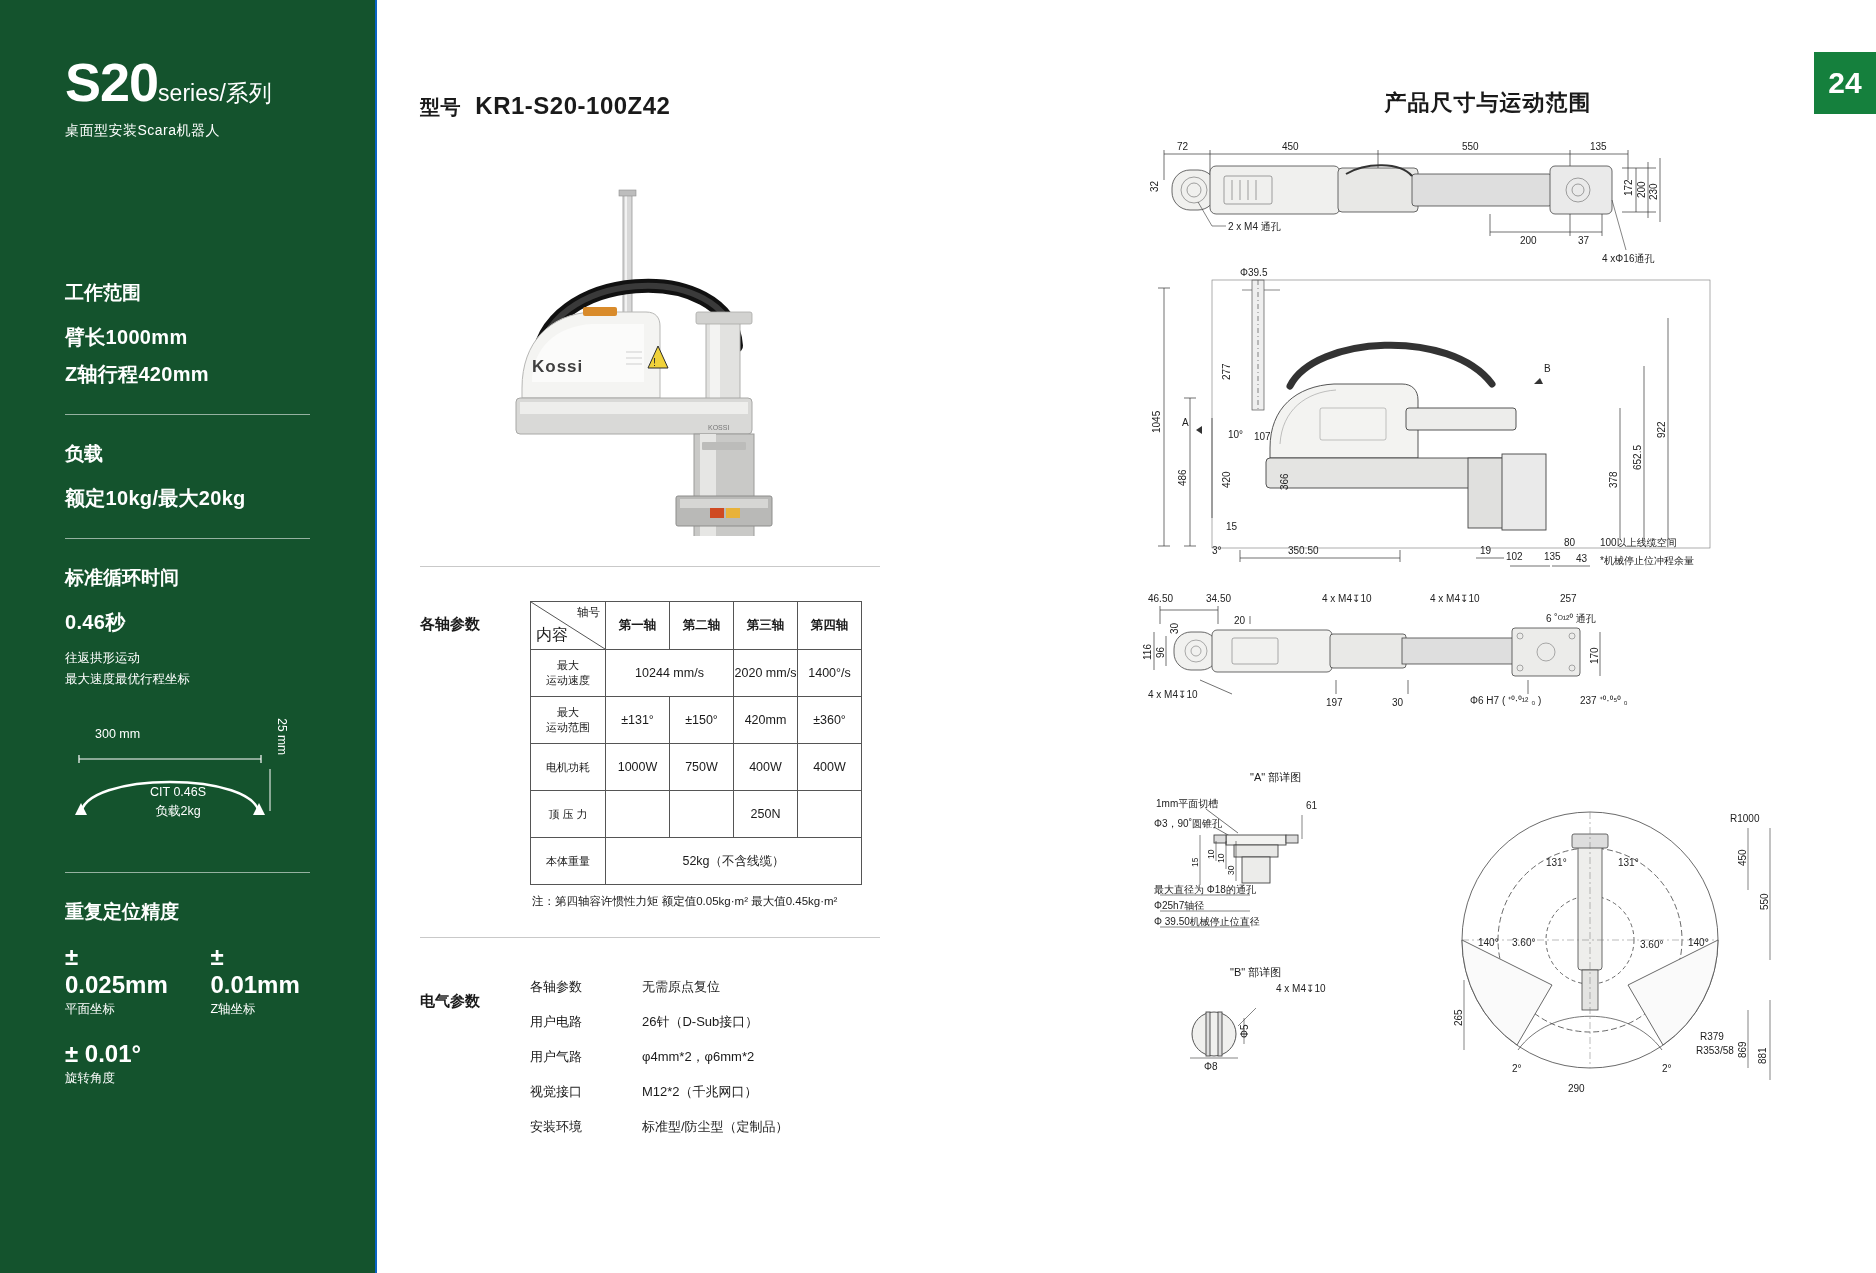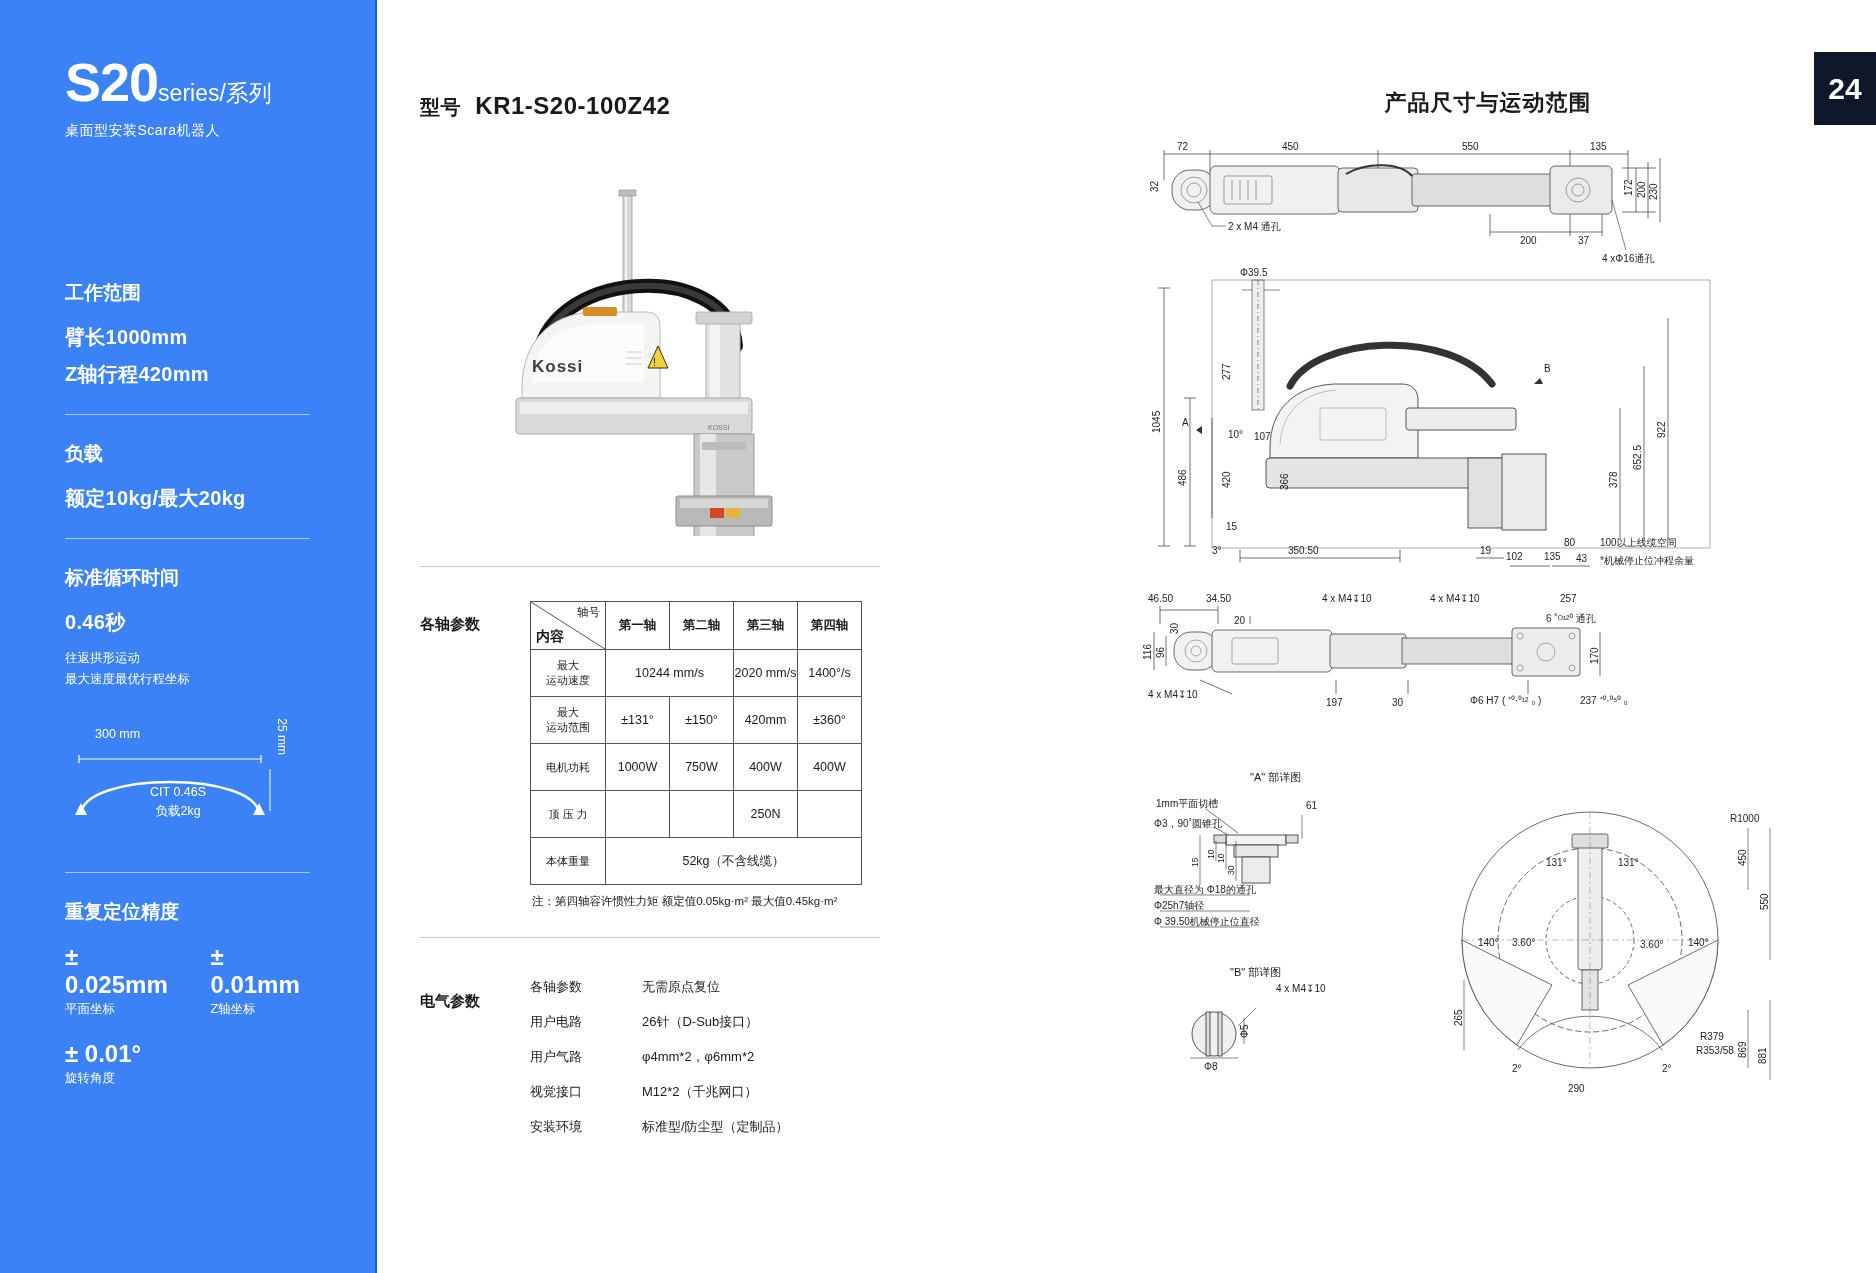--- a/index.html
+++ b/index.html
@@ -9,21 +9,21 @@
     background:#ffffff;
     font-family:"Liberation Sans", sans-serif;
     color:#1a1a1a;
     position:relative;
     overflow:hidden;
   }
 
   
   .left-panel {
     position:absolute; left:0; top:0; width:375px; height:1273px;
-    background:#3b82f6; color:#fff;
+    background:#14532d; color:#fff;
   }
   .left-panel .inner { padding:55px 60px 0 65px; }
   .series-title { font-size:54px; font-weight:bold; letter-spacing:-1px; line-height:1; }
   .series-title .sub { font-size:23px; font-weight:normal; letter-spacing:0; }
   .series-caption { font-size:14px; margin-top:13px; letter-spacing:0.5px; }
 
   .spec-block { margin-top:0; }
   .spec-label { font-size:19px; font-weight:bold; margin-bottom:18px; }
   .spec-value { font-size:20px; font-weight:bold; margin-bottom:10px; letter-spacing:0.3px; }
   .rule { height:1px; background:rgba(255,255,255,0.55); margin:26px 0 26px 0; width:245px; }
@@ -39,22 +39,22 @@
   .acc-big { font-size:24px; font-weight:bold; }
   .acc-small { font-size:12.5px; margin-top:2px; }
   .acc-row { display:flex; gap:28px; }
   .acc-col { }
 
   
   .page-sep { position:absolute; left:375px; top:0; width:2px; height:1273px; background:#0b63c5; }
 
   
   .page-badge {
-    position:absolute; right:0; top:52px; width:62px; height:73px;
-    background:#0f172a; color:#fff; font-size:30px; font-weight:bold;
+    position:absolute; right:0; top:52px; width:62px; height:62px;
+    background:#15803d; color:#fff; font-size:30px; font-weight:bold;
     display:flex; align-items:center; justify-content:center;
   }
 
   
   .center-col { position:absolute; left:420px; top:0; width:500px; height:1273px; }
   .model-title { font-size:24px; font-weight:bold; margin-top:92px; letter-spacing:0.5px; }
   .model-title .model-label { font-size:20px; font-weight:bold; }
 
   .robot-photo { position:relative; width:460px; height:360px; margin-top:55px; }
 
@@ -224,21 +224,21 @@
     <div>
       <table class="axis">
         <tbody>
             <tr>
           <th class="hdr">
             <div style="position:relative;width:74px;height:47px;">
               <svg width="74" height="47" style="position:absolute;left:0;top:0;">
                     <line x1="0" y1="0" x2="74" y2="47" stroke="#555" stroke-width="1"></line>
                   </svg>
               <span style="position:absolute;right:5px;top:3px;font-size:11.5px;">轴号</span>
-              <span style="position:absolute;left:5px;bottom:3px;font-size:14px;font-weight:bold;">内容</span>
+              <span style="position:absolute;left:5px;bottom:3px;font-size:16px;">内容</span>
             </div>
           </th>
           <th class="col">第一轴</th>
           <th class="col">第二轴</th>
           <th class="col">第三轴</th>
           <th class="col">第四轴</th>
         </tr>
         <tr>
           <td class="rowlabel">
             <div>最大</div>

